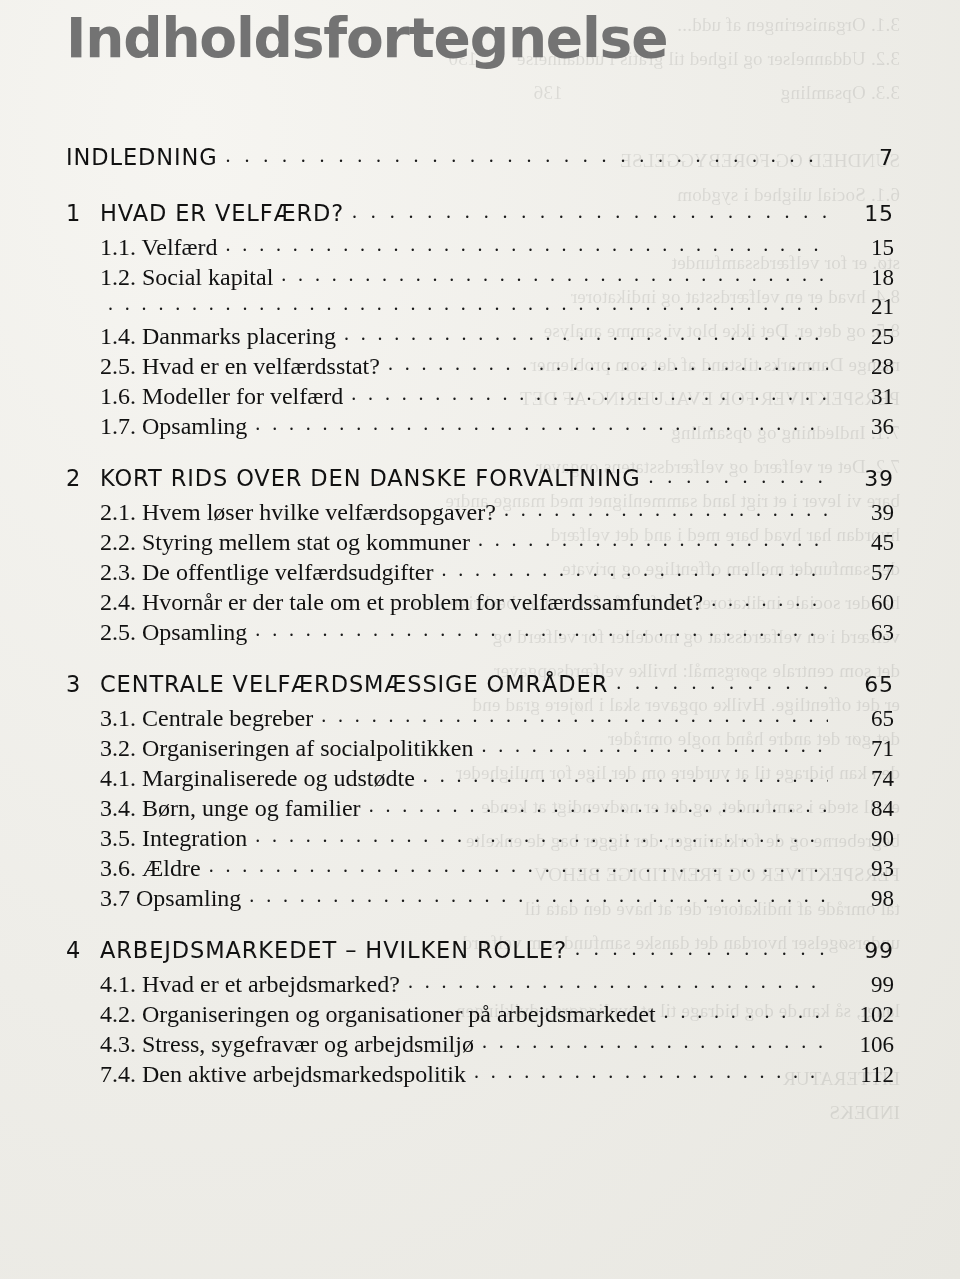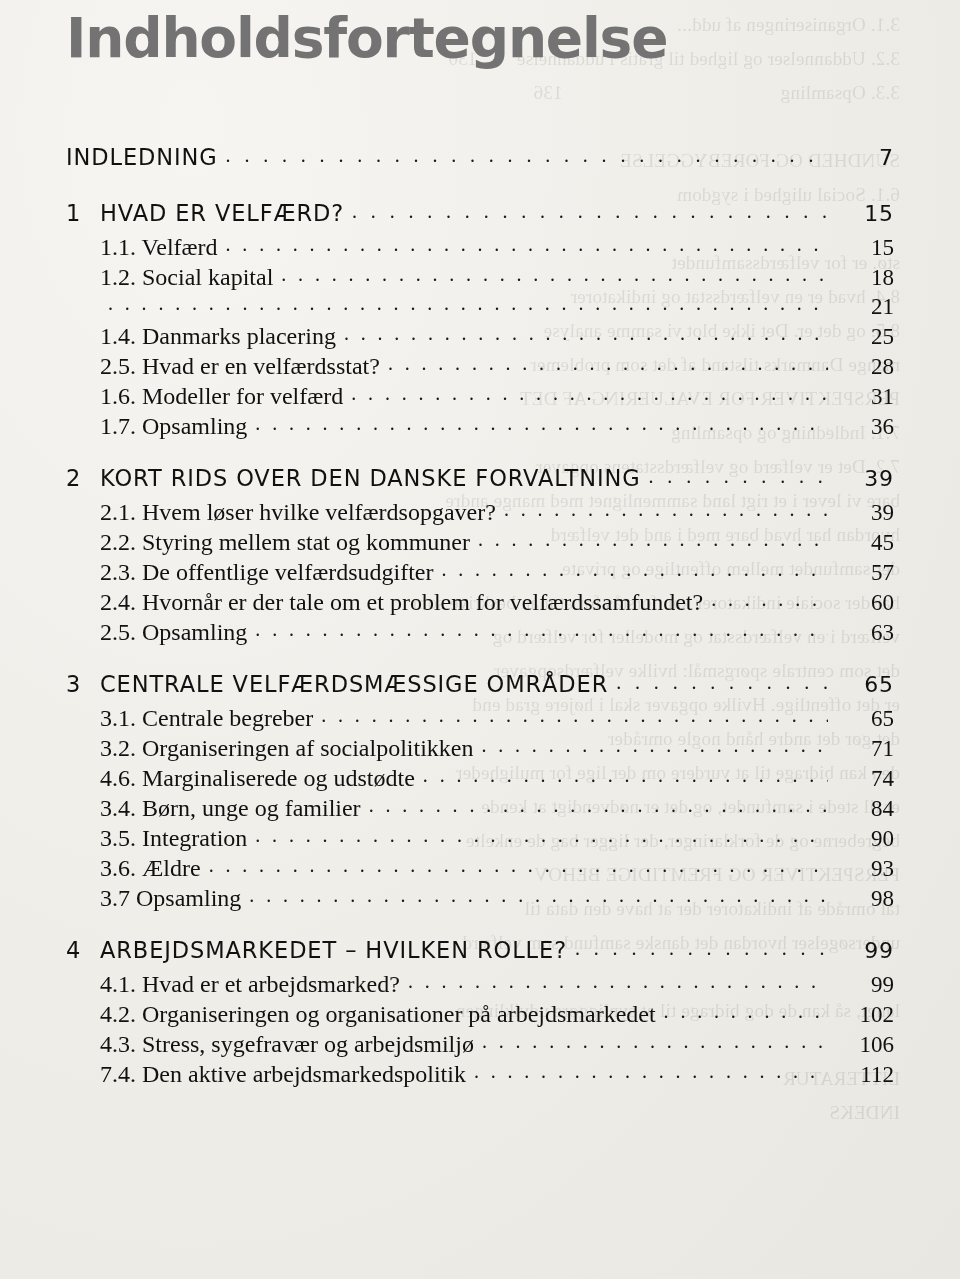--- a/index.html
+++ b/index.html
@@ -278,21 +278,21 @@
         <span class="page-no">65</span>
       </div>
       <div class="row sub">
         <span class="indent"></span>
         <span class="label">3.2. Organiseringen af socialpolitikken</span>
         <span class="lead">. . . . . . . . . . . . . . . . . . . . . . . . . . . . . . . . . . . . . . . . . . . . . . . . . . . . . .</span>
         <span class="page-no">71</span>
       </div>
       <div class="row sub">
         <span class="indent"></span>
-        <span class="label">4.6. Marginaliserede og udstødte</span>
+        <span class="label">4.1. Marginaliserede og udstødte</span>
         <span class="lead">. . . . . . . . . . . . . . . . . . . . . . . . . . . . . . . . . . . . . . . . . . . . . . . . . . . . . .</span>
         <span class="page-no">74</span>
       </div>
       <div class="row sub">
         <span class="indent"></span>
         <span class="label">3.4. Børn, unge og familier</span>
         <span class="lead">. . . . . . . . . . . . . . . . . . . . . . . . . . . . . . . . . . . . . . . . . . . . . . . . . . . . . .</span>
         <span class="page-no">84</span>
       </div>
       <div class="row sub">

